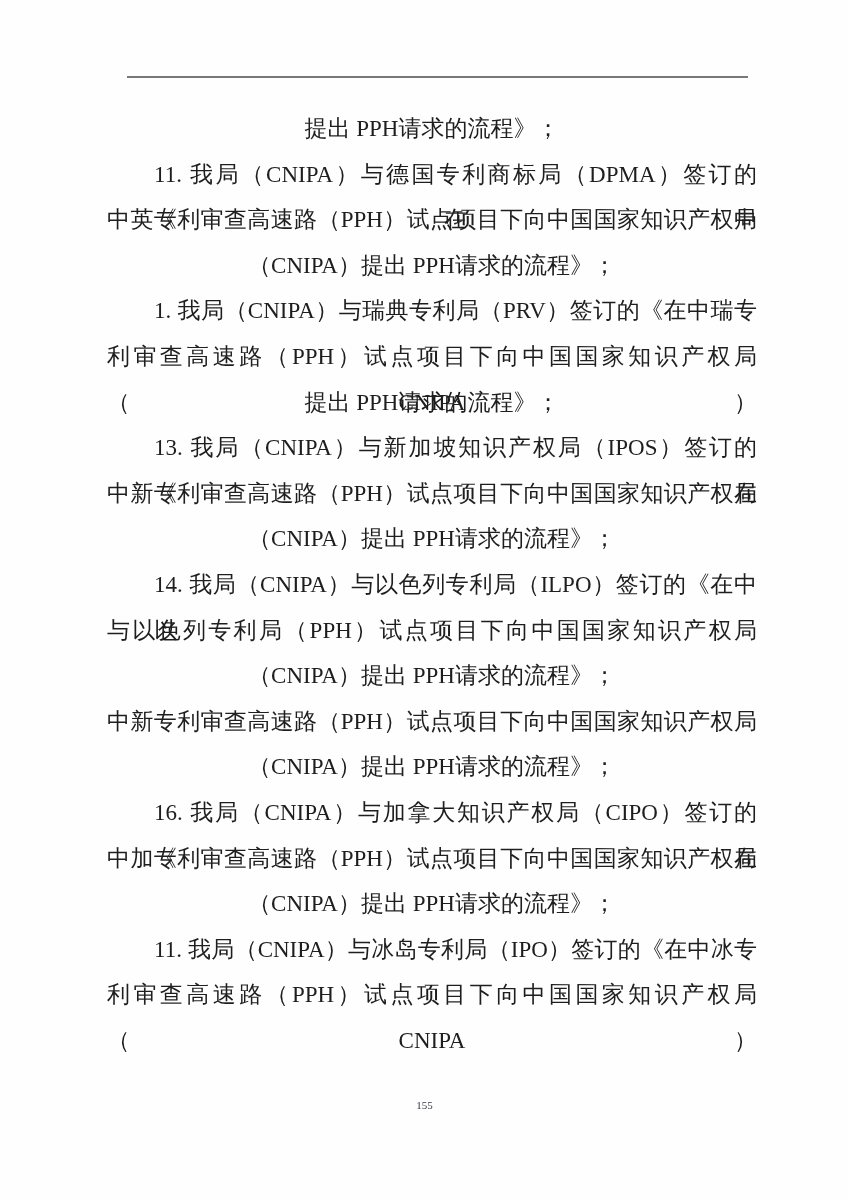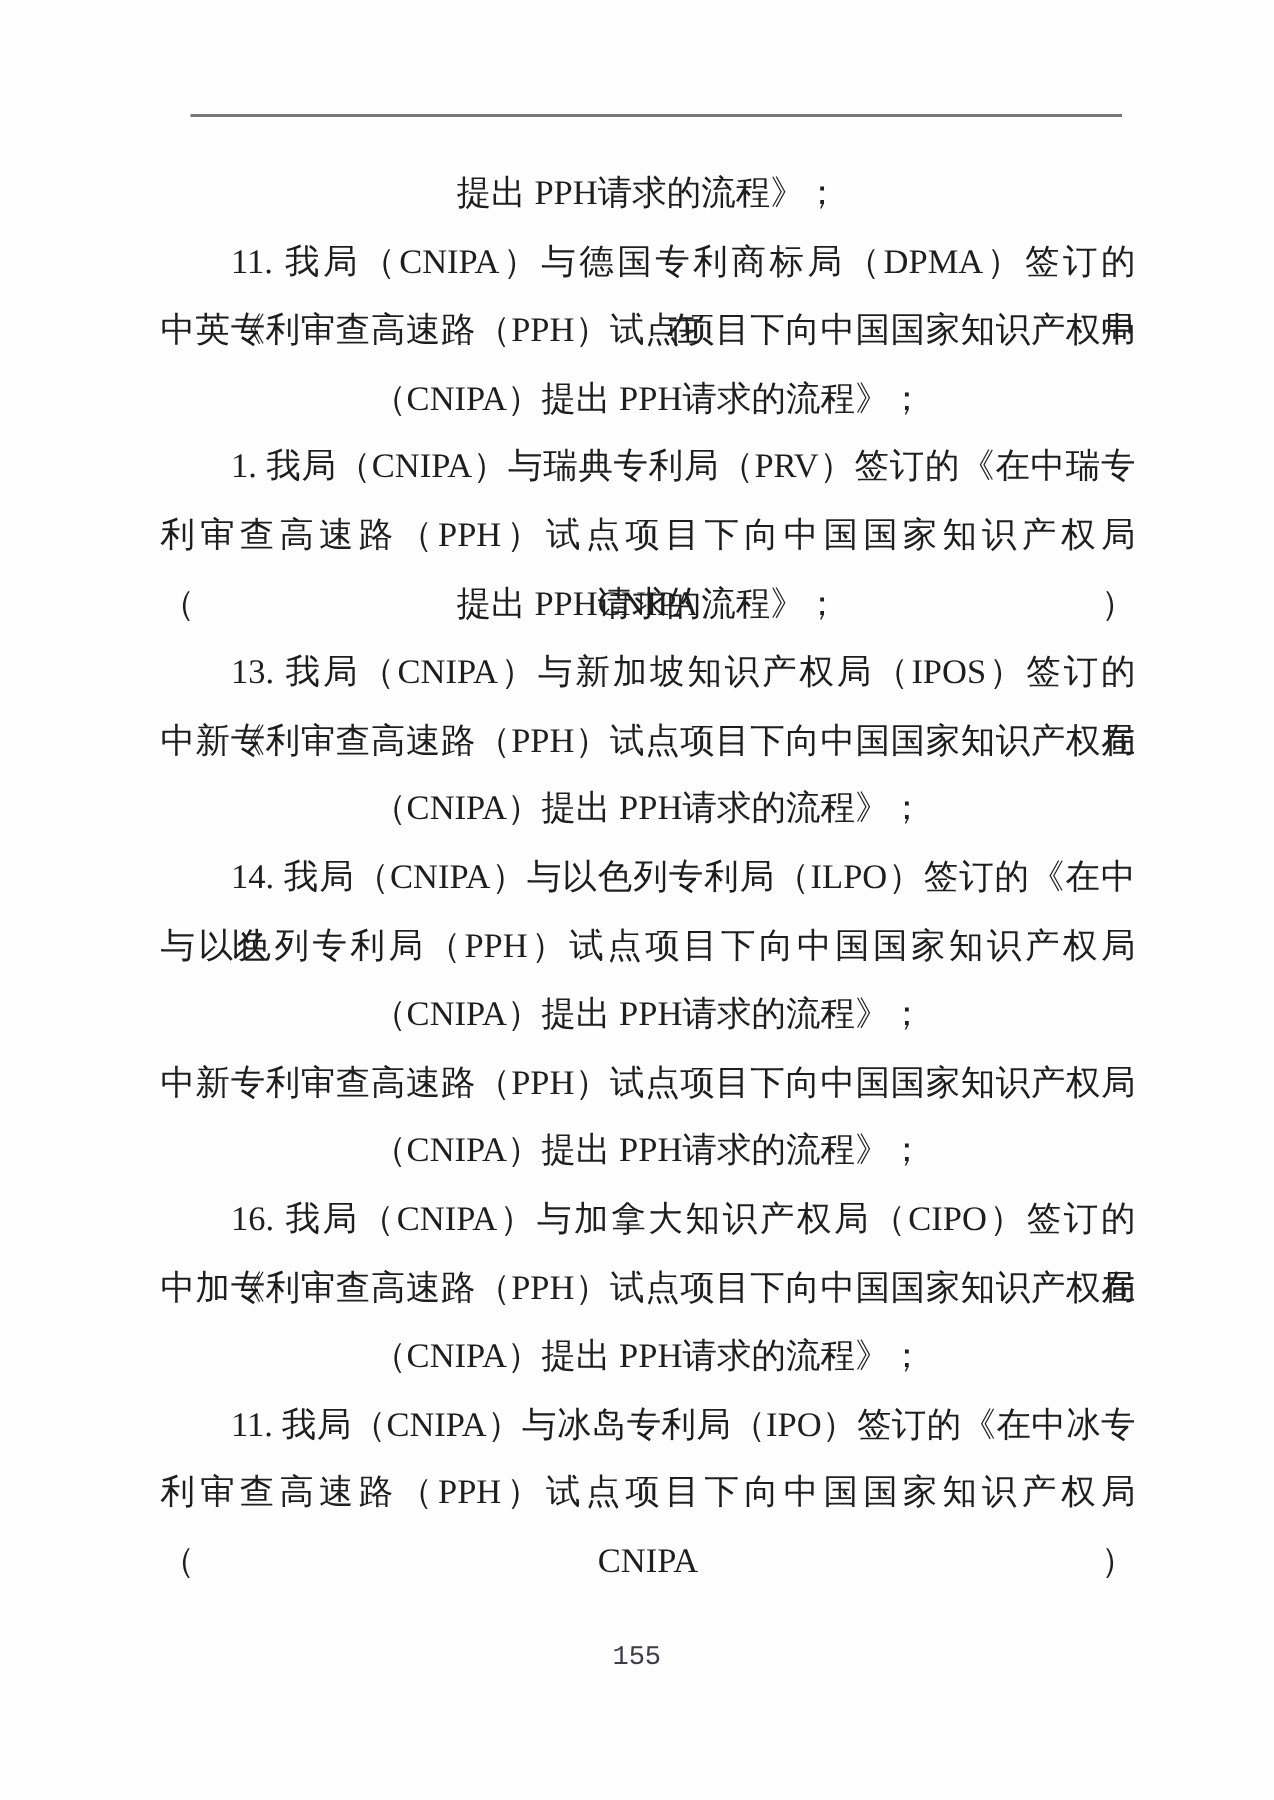--- a/index.html
+++ b/index.html
@@ -44,22 +44,22 @@
   }
   .ln.ind {
     padding-left: 47px;
   }
   .footer {
     position: absolute;
     left: 0;
     top: 1094px;
     width: 849px;
     text-align: center;
-    font-family: Liberation Mono, monospace;
-    font-size: 18px;
+    font-family: Liberation Serif, serif;
+    font-size: 11px;
     line-height: 22px;
     color: #3c3c46;
   }
 </style>
 </head>
 <body>
 
 <div class="page">
 
   <div class="header-rule"></div>

